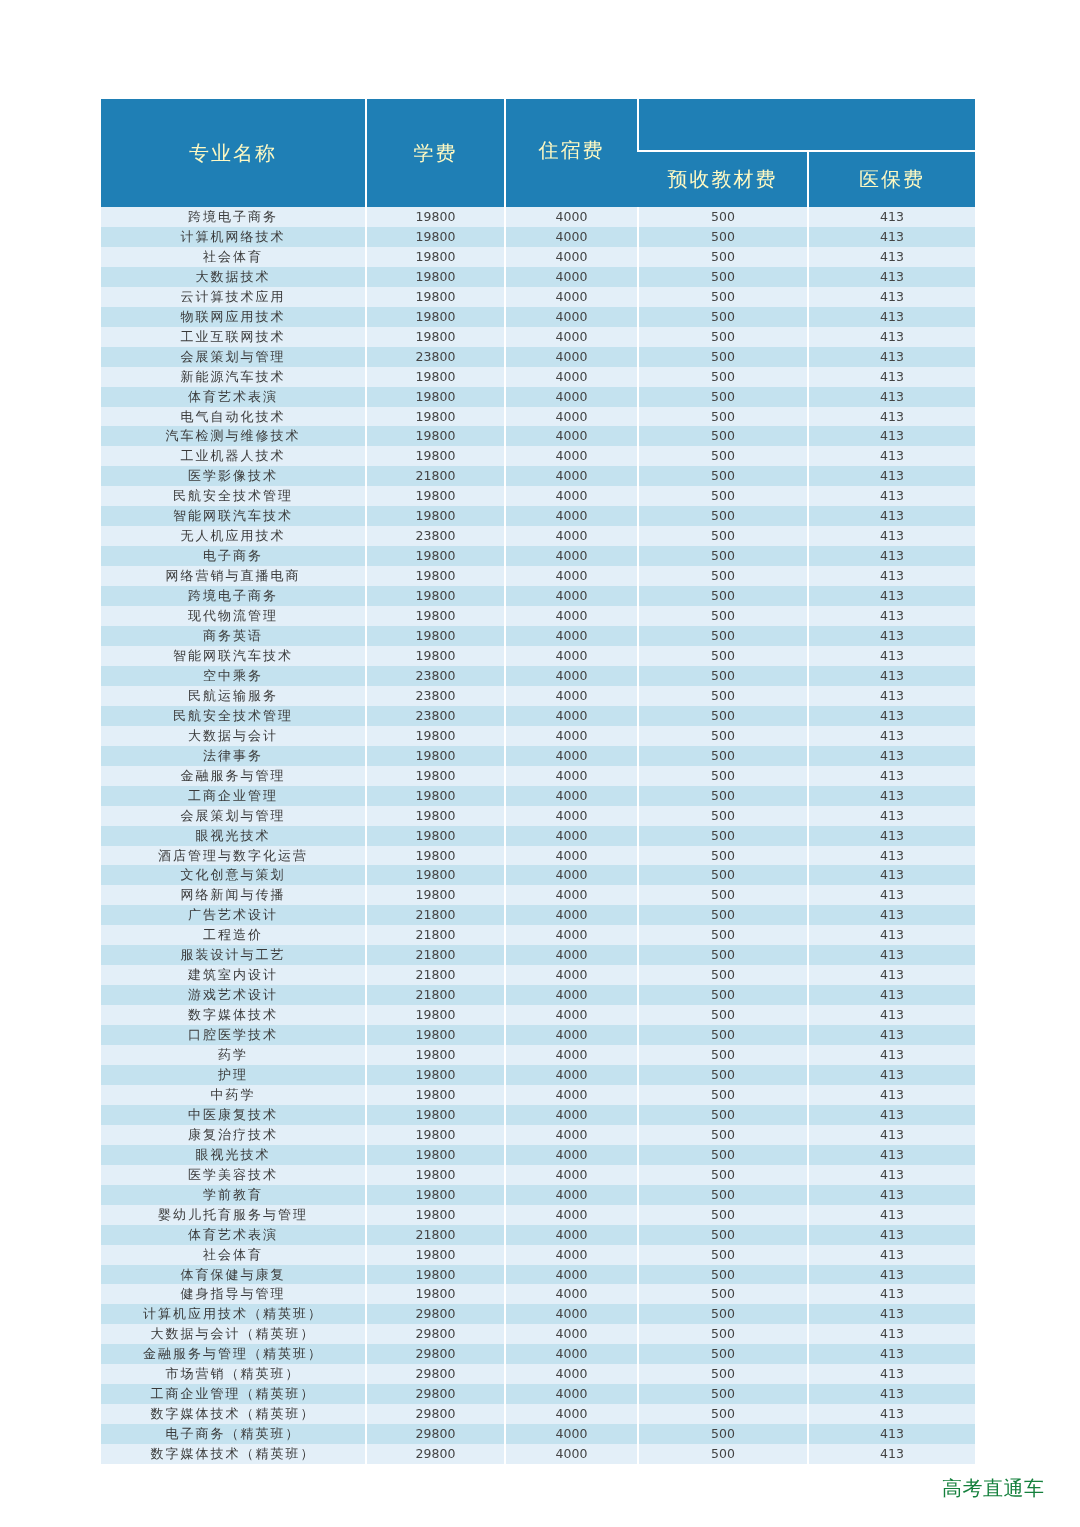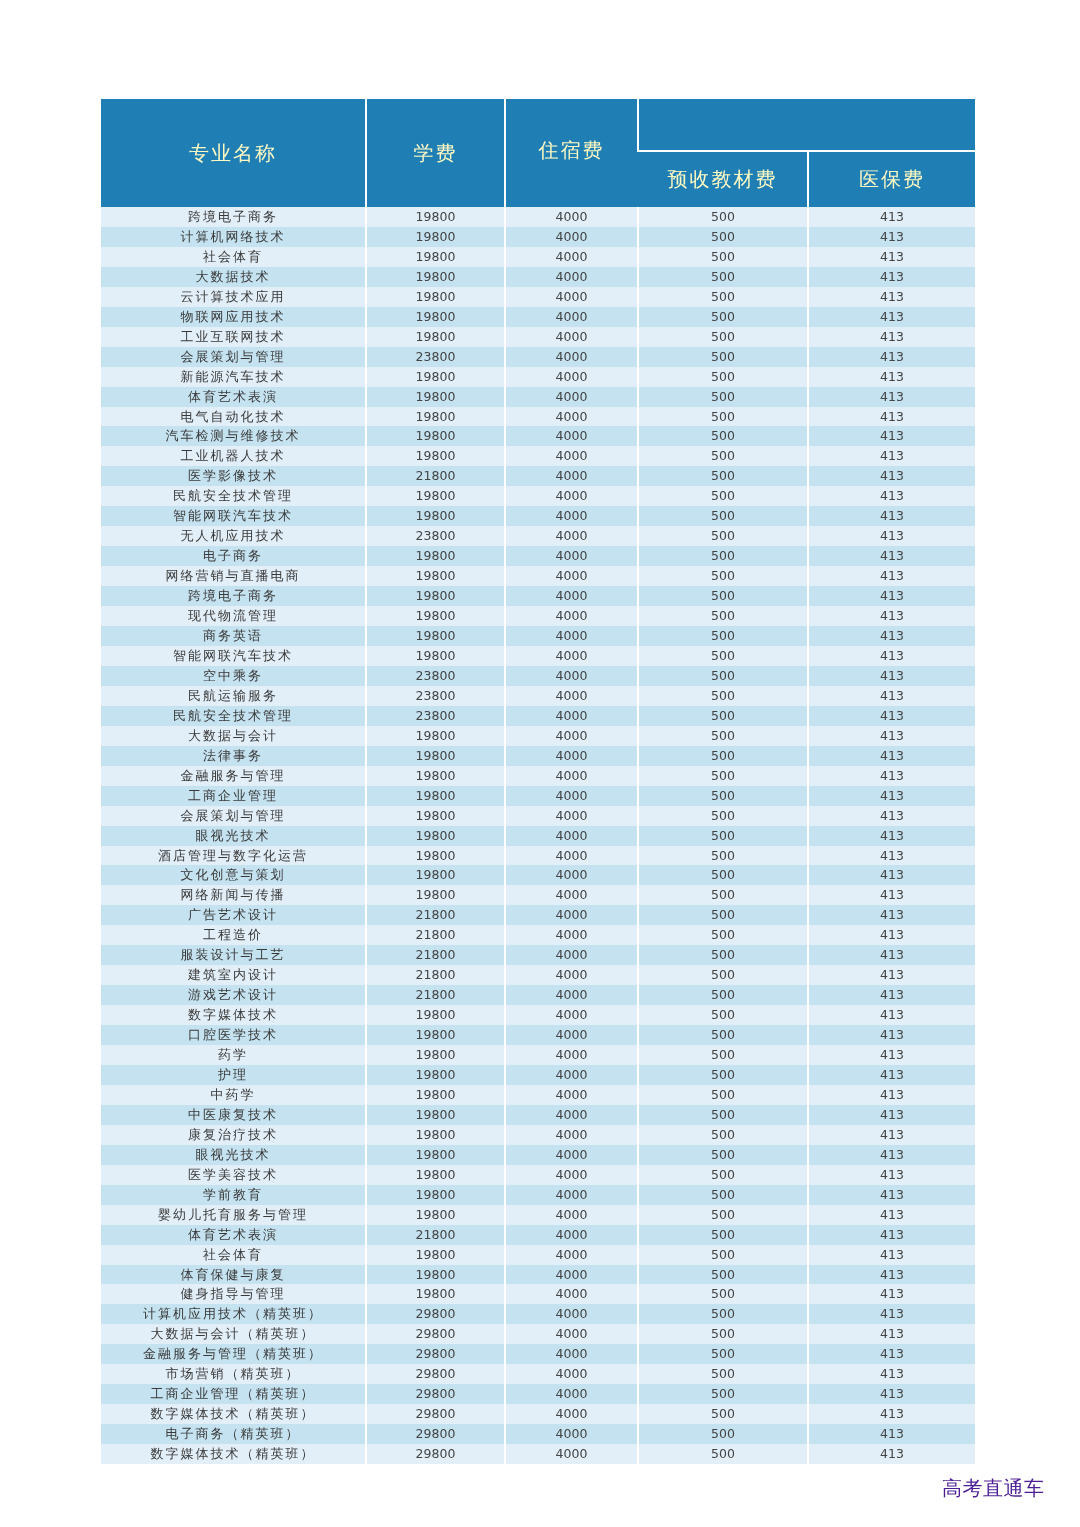--- a/index.html
+++ b/index.html
@@ -34,21 +34,21 @@
       font-size: 13px; color: #3a3a3a;
       border-left: 2px solid #ffffff; line-height: 19.95px;
       white-space: nowrap;
     }
     tbody td:first-child { border-left: none; letter-spacing: 2px; }
     tbody tr:nth-child(odd) td { background: #e3eff8; }
     tbody tr:nth-child(even) td { background: #c4e2ef; }
     .num { font-family: "DejaVu Sans", sans-serif; font-size: 12.5px; color: #444; }
     .watermark {
       position: absolute; left: 942px; top: 1475px;
-      font-size: 20px; color: #4c1d95; letter-spacing: 0.5px;
+      font-size: 20px; color: #15803d; letter-spacing: 0.5px;
       font-family: "DejaVu Sans", sans-serif;
     }
   </style>
 </head>
 <body>
 
 <div class="table-wrap">
   <table>
     <colgroup>
       <col class="c-name">

